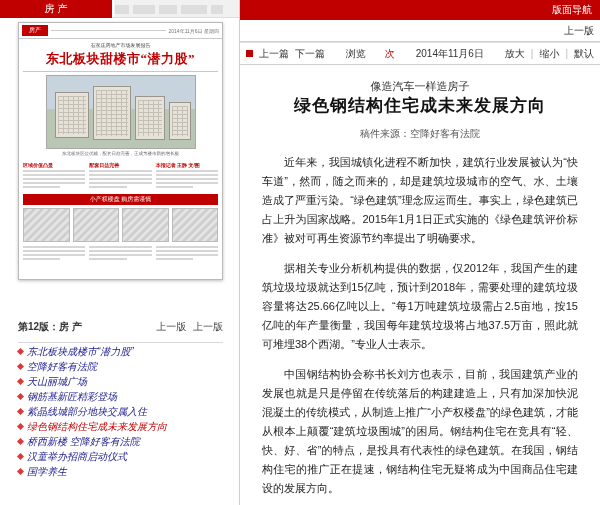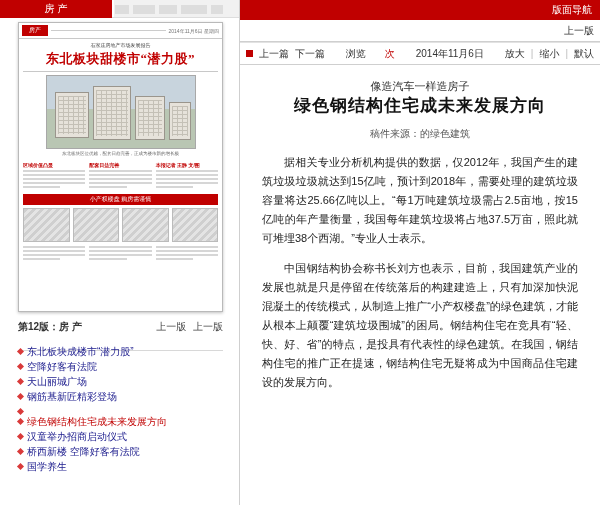--- a/index.html
+++ b/index.html
@@ -35,21 +35,21 @@
     background-image:linear-gradient(90deg,#ffffff 0 2px,#f1f1f1 2px 100%);
     border-bottom:1px solid #ddd;
   }
   .left-top-bar .lt-strip-inner {
     display:flex; align-items:center; height:18px; gap:4px; padding-left:3px;
   }
   .lt-chip { height:9px; background:#ddd; }
 
   .paper {
     position:absolute; left:18px; top:22px;
-    width:205px; height:290px;
+    width:205px; height:258px;
     background:#fff;
     border:1px solid #b9b9b9;
     box-shadow:0 1px 3px rgba(0,0,0,.25);
     overflow:hidden;
   }
   .paper-masthead {
     height:16px; display:flex; align-items:center;
     border-bottom:1px solid #c9c9c9;
     padding:0 3px; gap:3px;
   }
@@ -102,28 +102,28 @@
   .pthumb { flex:1; height:34px; background:#ddd; border:1px solid #bbb;
             background-image:linear-gradient(135deg,#cfcfcf 25%,#e4e4e4 25% 50%,#cfcfcf 50% 75%,#e4e4e4 75%);
             background-size:8px 8px; }
   .pfoot { display:flex; gap:4px; padding:4px; }
   .pfoot .pcol { flex:1; }
 
   .page-meta {
     position:absolute; left:18px; top:320px; width:205px;
     display:flex; justify-content:space-between; align-items:center;
     font-size:10px; color:#333;
-    border-bottom:1px solid #d8d8d8; padding-bottom:16px;gap:20px;
+    border-bottom:1px solid #d8d8d8; padding-bottom:8px;gap:20px;
   }
   .page-meta .pm-title { font-weight:bold; }
   .page-meta .pm-nav { color:#444;text-align:center; }
   .page-meta .pm-nav span { margin-left:4px; }
 
   .toc {
-    position:absolute; left:18px; top:344px; width:215px;
+    position:absolute; left:18px; top:344px; width:215px;font-style:italic;
   }
   .toc-item {
     display:flex; align-items:flex-start; gap:4px;
     font-size:10px; color:#1a1a8c; line-height:15px;
     cursor:pointer;
   }
   .toc-item .bullet {
     width:5px; height:5px; margin-top:5px;
     background:#d93a3a; transform:rotate(45deg); flex:none;
   }
@@ -299,32 +299,33 @@
       <div class="toc-item">
         <span class="bullet"></span>
         <span class="label">天山丽城广场</span>
       </div>
       <div class="toc-item">
         <span class="bullet"></span>
         <span class="label">钢筋基新匠精彩登场</span>
       </div>
       <div class="toc-item">
         <span class="bullet"></span>
+        <span class="label">紫晶线城部分地块交属入住</span>
       </div>
       <div class="toc-item active">
         <span class="bullet"></span>
         <span class="label">绿色钢结构住宅成未来发展方向</span>
       </div>
       <div class="toc-item">
         <span class="bullet"></span>
+        <span class="label">桥西新楼 空降好客有法院</span>
+      </div>
+      <div class="toc-item">
+        <span class="bullet"></span>
         <span class="label">汉童举办招商启动仪式</span>
-      </div>
-      <div class="toc-item">
-        <span class="bullet"></span>
-        <span class="label">桥西新楼 空降好客有法院</span>
       </div>
       <div class="toc-item">
         <span class="bullet"></span>
         <span class="label">国学养生</span>
       </div>
     </div>
   </div>
 
   <div class="right-pane">
 
@@ -353,21 +354,22 @@
       <span class="tb-btn">放大</span>
       <span class="tb-sep">|</span>
       <span class="tb-btn">缩小</span>
       <span class="tb-sep">|</span>
       <span class="tb-btn">默认</span>
     </div>
 
     <div class="article">
       <div class="art-kicker">像造汽车一样造房子</div>
       <div class="art-title">绿色钢结构住宅成未来发展方向</div>
-      <div class="art-source">稿件来源：的绿色建筑</div>
+      <div class="art-source">稿件来源：空降好客有法院</div>
       <div class="art-body">
+        <p>近年来，我国城镇化进程不断加快，建筑行业发展被认为“快车道”，然而，随之而来的，却是建筑垃圾城市的空气、水、土壤造成了严重污染。“绿色建筑”理念应运而生。事实上，绿色建筑已占上升为国家战略。2015年1月1日正式实施的《绿色建筑评价标准》被对可再生资源节约率提出了明确要求。</p>
         <p>据相关专业分析机构提供的数据，仅2012年，我国产生的建筑垃圾垃圾就达到15亿吨，预计到2018年，需要处理的建筑垃圾容量将达25.66亿吨以上。“每1万吨建筑垃圾需占2.5亩地，按15亿吨的年产量衡量，我国每年建筑垃圾将占地37.5万亩，照此就可堆埋38个西湖。”专业人士表示。</p>
         <p>中国钢结构协会称书长刘方也表示，目前，我国建筑产业的发展也就是只是停留在传统落后的构建建造上，只有加深加快泥混凝土的传统模式，从制造上推广“小产权楼盘”的绿色建筑，才能从根本上颠覆“建筑垃圾围城”的困局。钢结构住宅在竞具有“轻、快、好、省”的特点，是投具有代表性的绿色建筑。在我国，钢结构住宅的推广正在提速，钢结构住宅无疑将成为中国商品住宅建设的发展方向。</p>
 
       </div>
     </div>
   </div>
 </div>
 
 </body></html>

